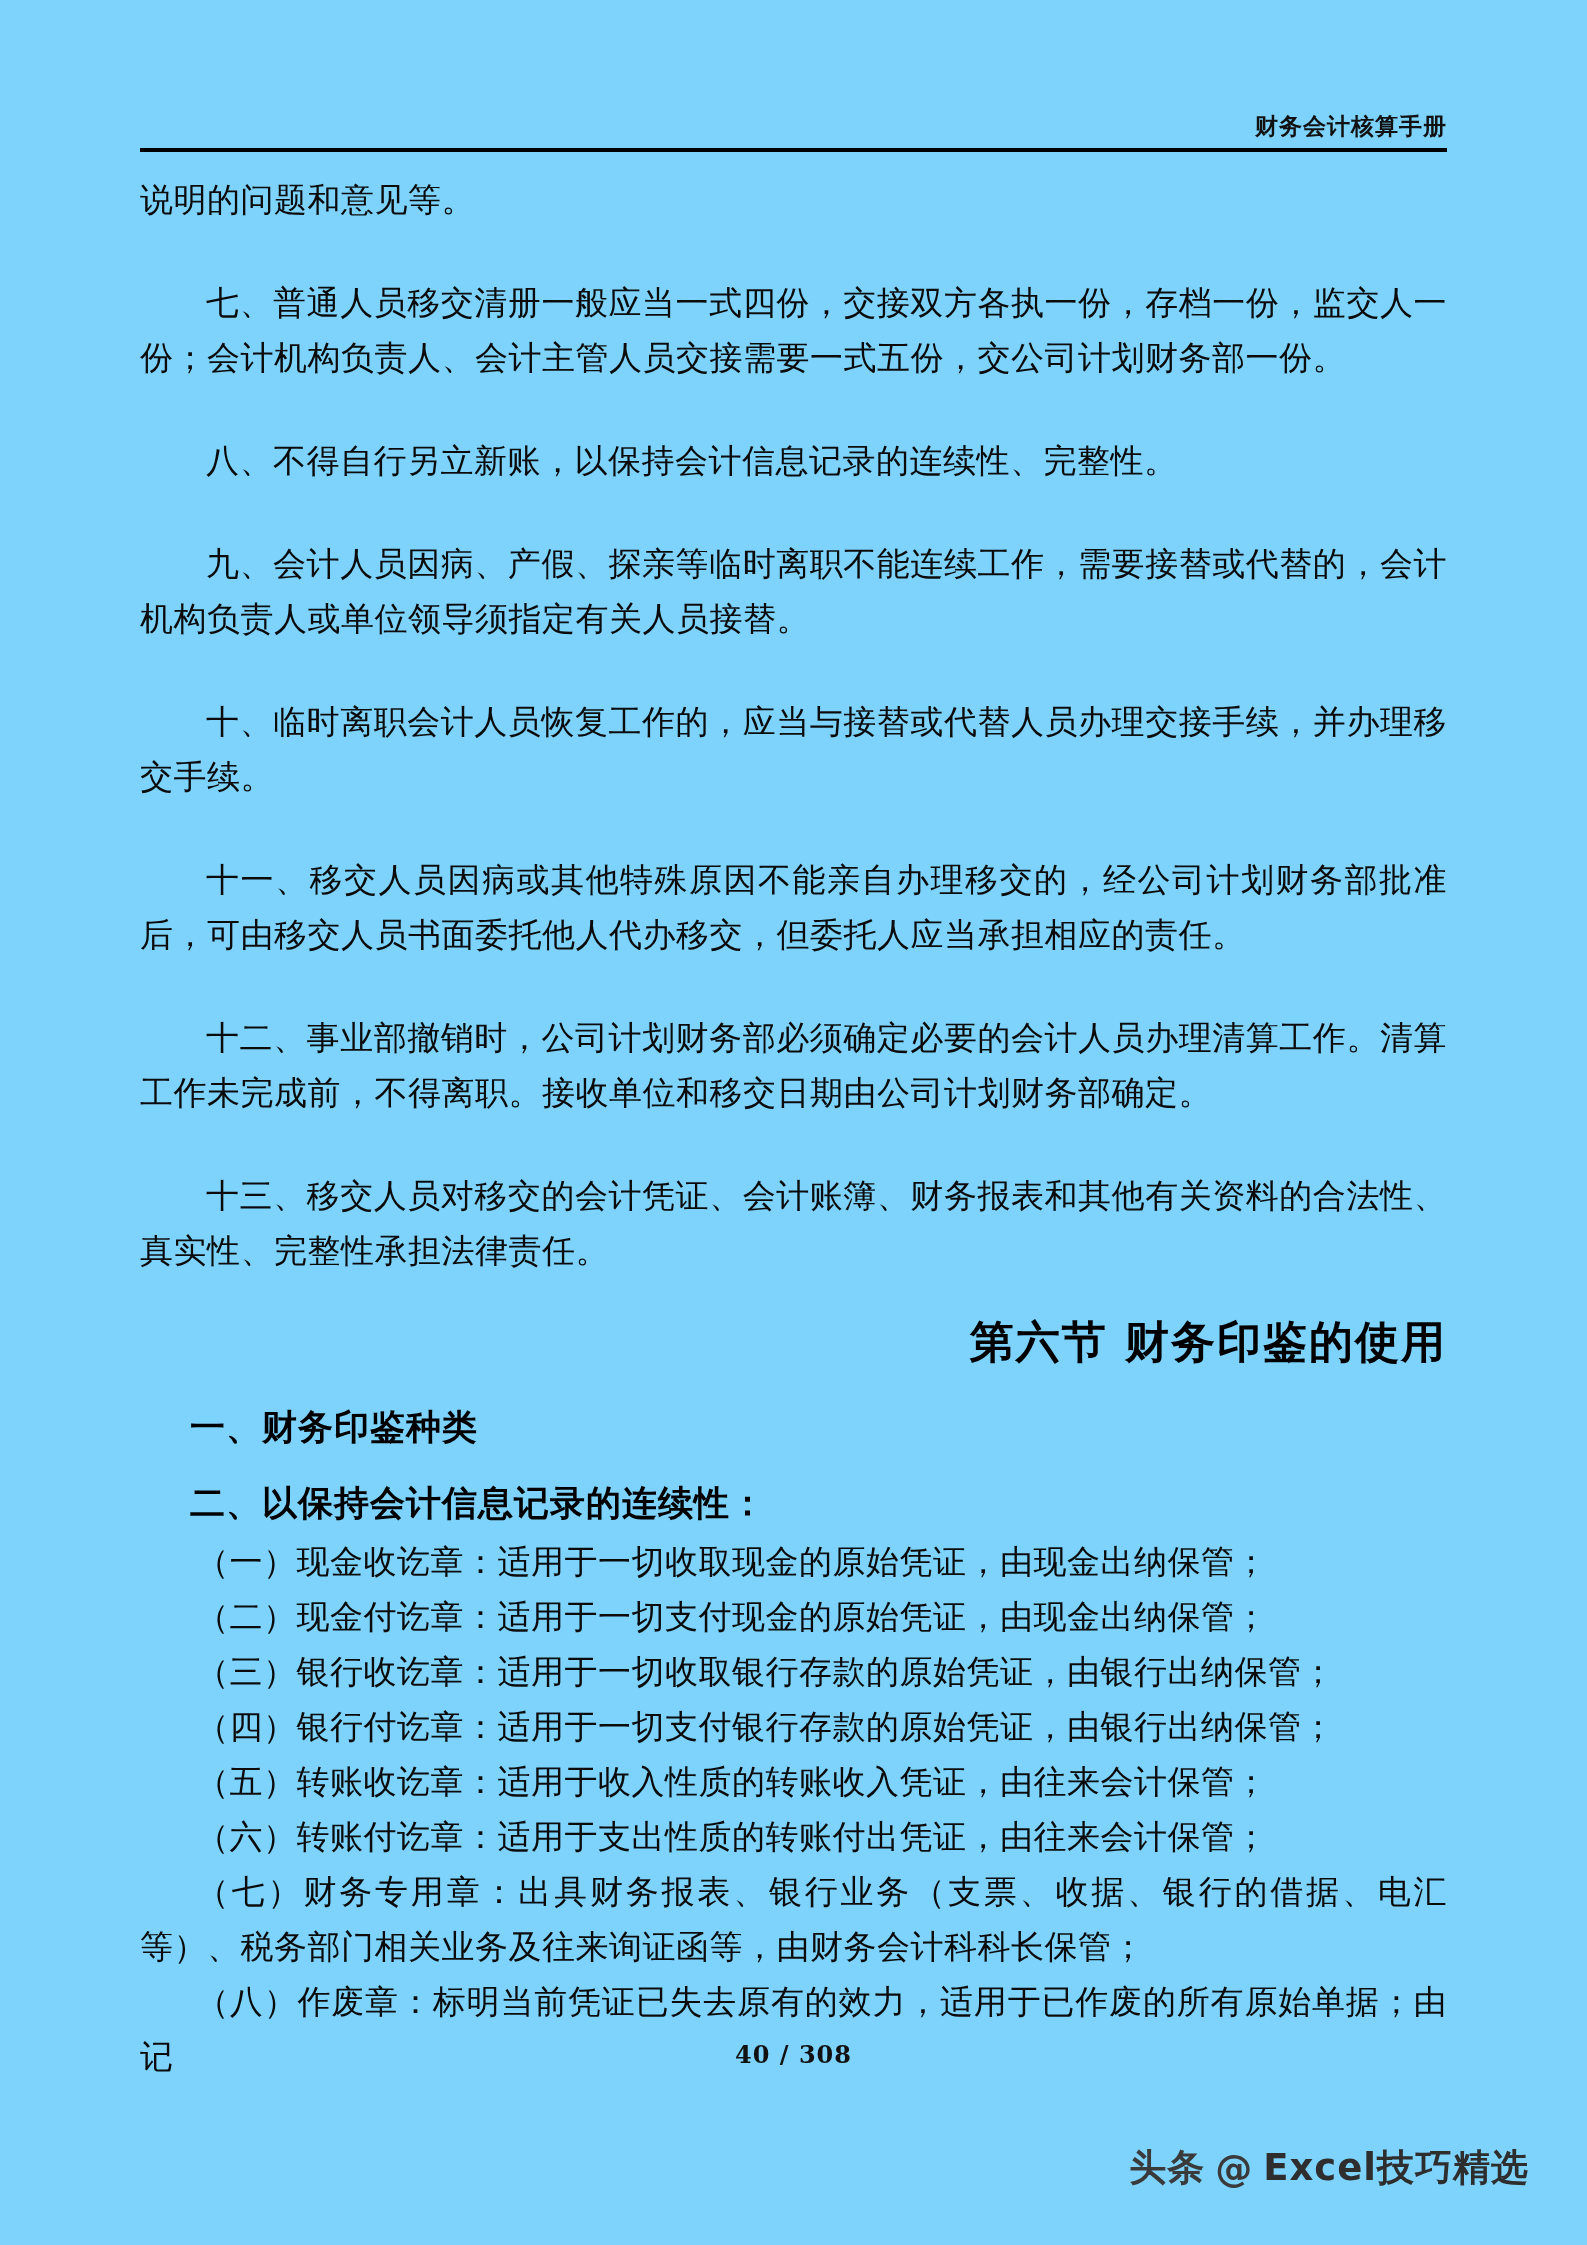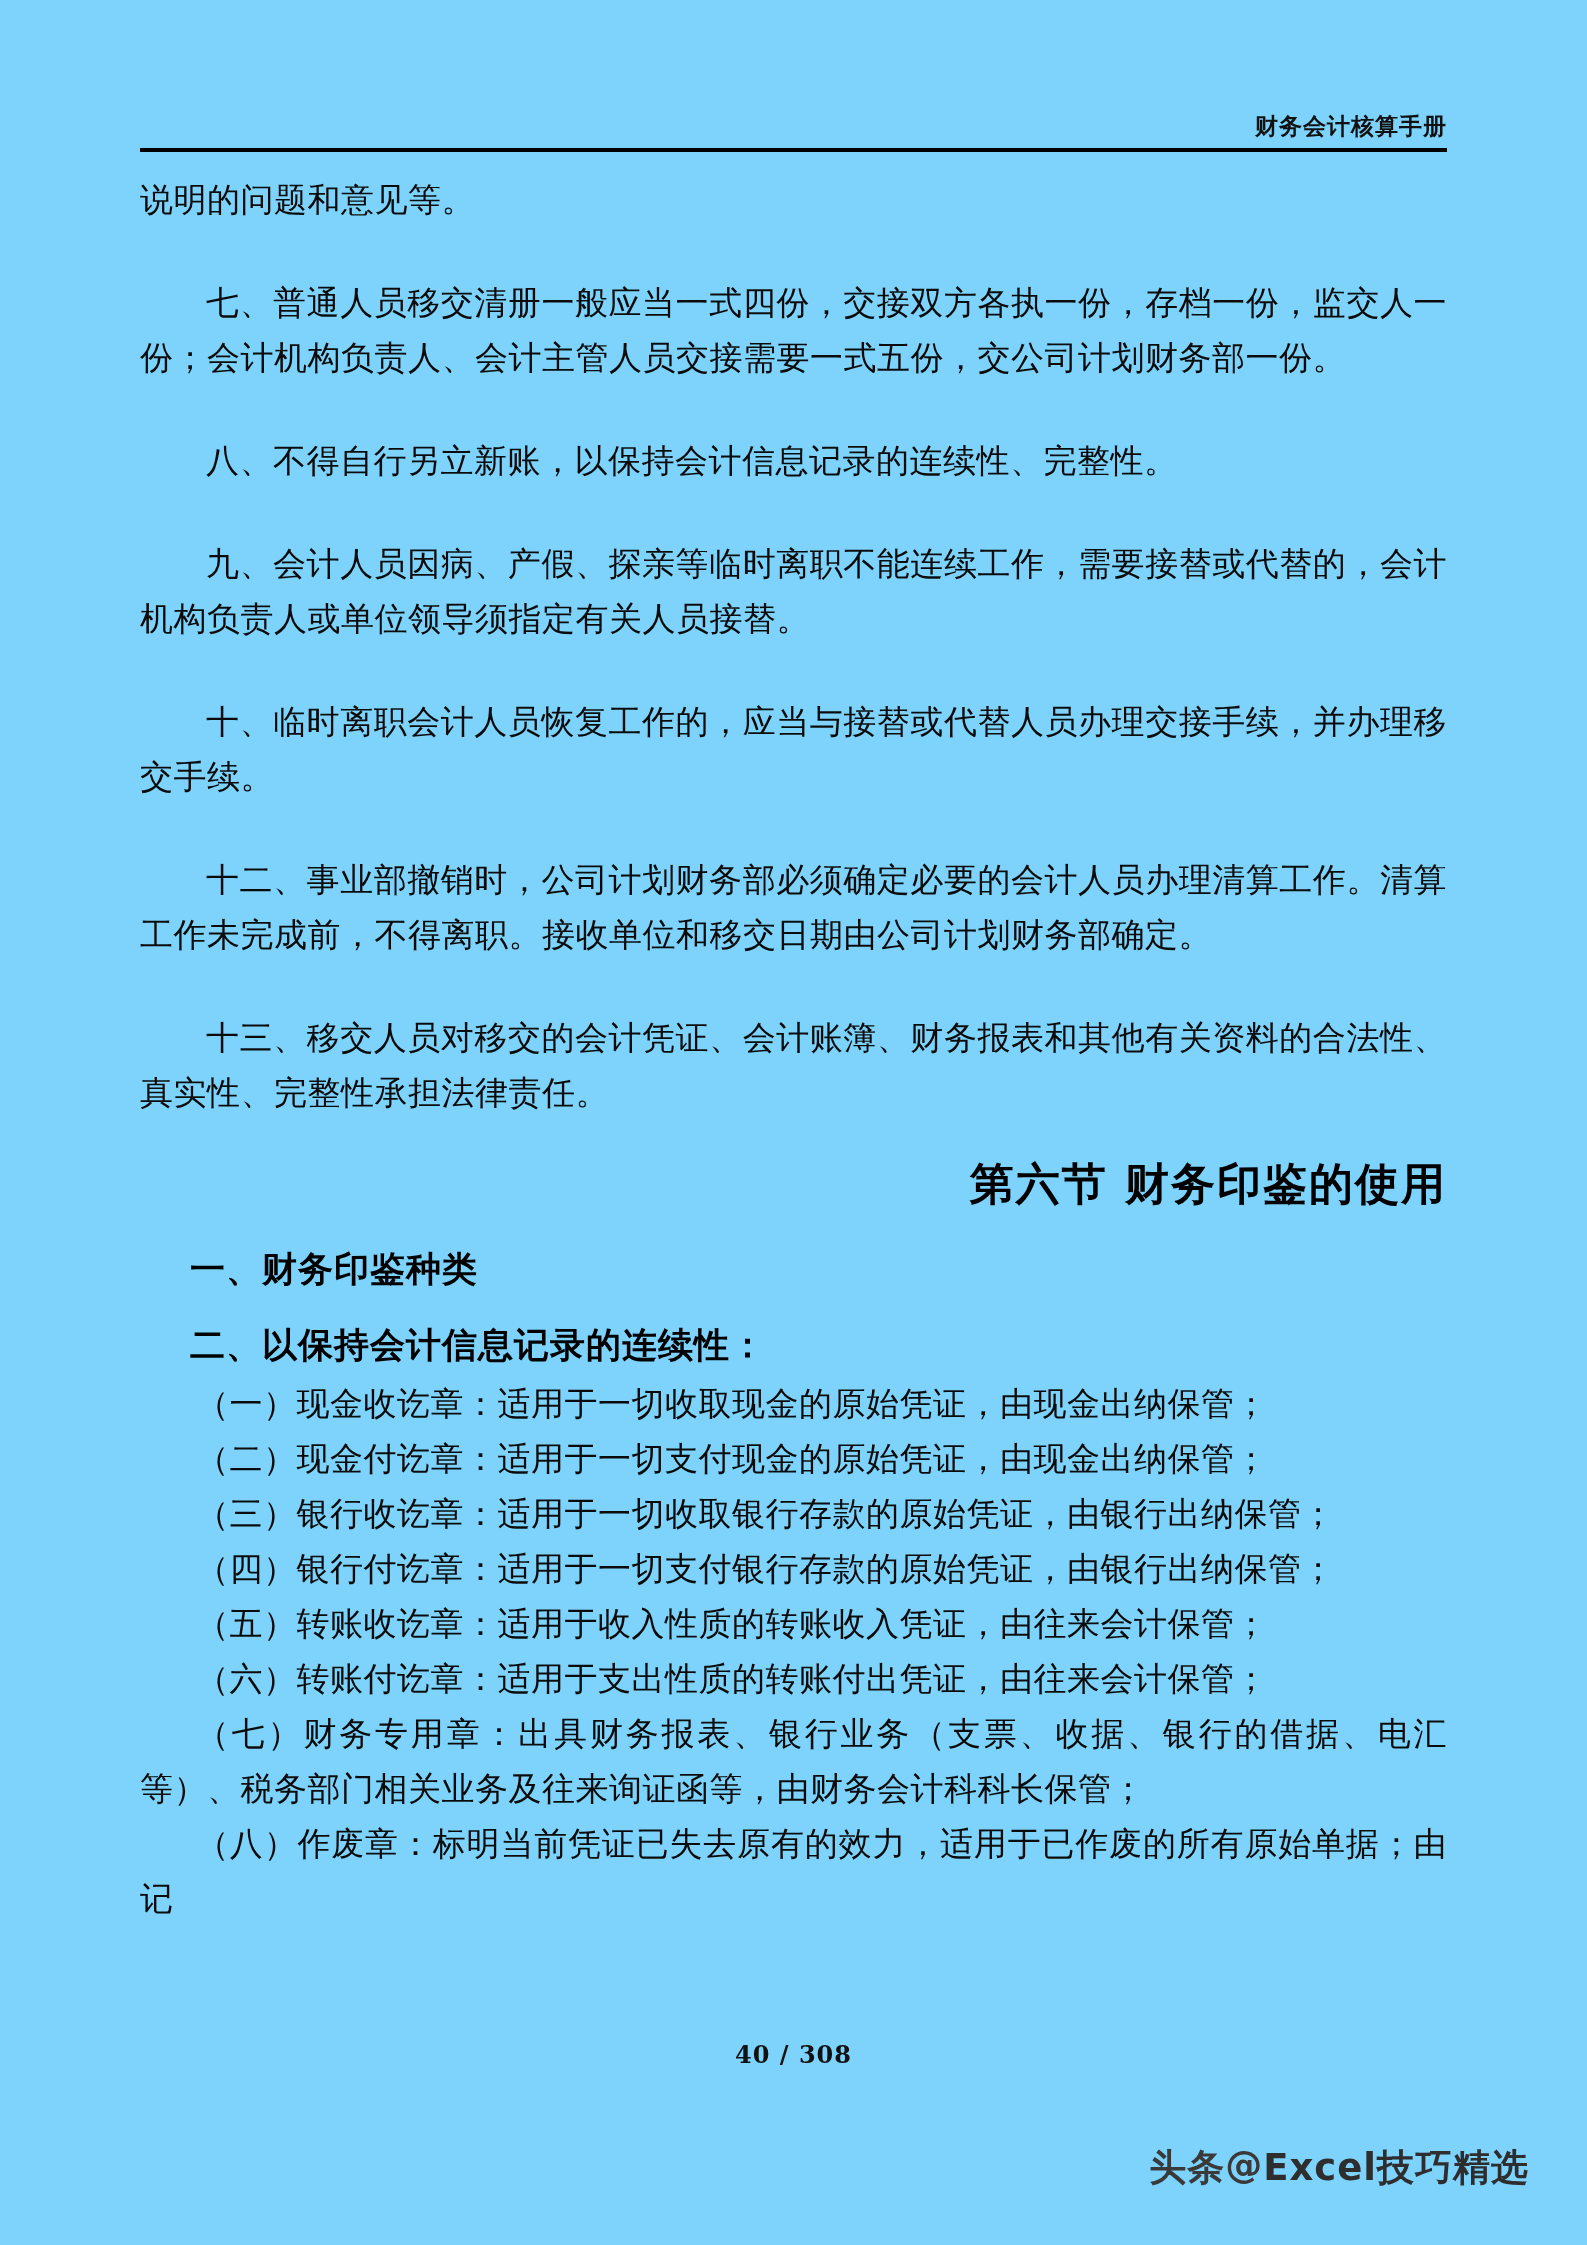--- a/index.html
+++ b/index.html
@@ -116,20 +116,22 @@
     letter-spacing: 1px;
     color: #111;
   }
 
   
   .watermark {
     position: absolute;
     right: 58px;
     bottom: 52px;
     display: flex;
+    align-items: center;
+    gap: 10px;
     font-family: "DejaVu Sans", "Liberation Sans", sans-serif;
     font-size: 37px;
     font-weight: 700;
     color: #3b3b3b;
     letter-spacing: 1px;
     white-space: nowrap;
   }
   .watermark .wm-brand {
     color: #3a3a3a;
   }
@@ -155,20 +157,21 @@
     <p class="para">说明的问题和意见等。</p>
 
     <p class="para indent">七、普通人员移交清册一般应当一式四份，交接双方各执一份，存档一份，监交人一份；会计机构负责人、会计主管人员交接需要一式五份，交公司计划财务部一份。</p>
 
     <p class="para indent">八、不得自行另立新账，以保持会计信息记录的连续性、完整性。</p>
 
     <p class="para indent">九、会计人员因病、产假、探亲等临时离职不能连续工作，需要接替或代替的，会计机构负责人或单位领导须指定有关人员接替。</p>
 
     <p class="para indent">十、临时离职会计人员恢复工作的，应当与接替或代替人员办理交接手续，并办理移交手续。</p>
 
+    <p class="para indent">十一、移交人员因病或其他特殊原因不能亲自办理移交的，经公司计划财务部批准后，可由移交人员书面委托他人代办移交，但委托人应当承担相应的责任。</p>
 
     <p class="para indent">十二、事业部撤销时，公司计划财务部必须确定必要的会计人员办理清算工作。清算工作未完成前，不得离职。接收单位和移交日期由公司计划财务部确定。</p>
 
     <p class="para indent">十三、移交人员对移交的会计凭证、会计账簿、财务报表和其他有关资料的合法性、真实性、完整性承担法律责任。</p>
 
     <h2 class="section-heading">第六节  财务印鉴的使用</h2>
 
     <h3 class="sub-heading">一、财务印鉴种类</h3>
 
 

